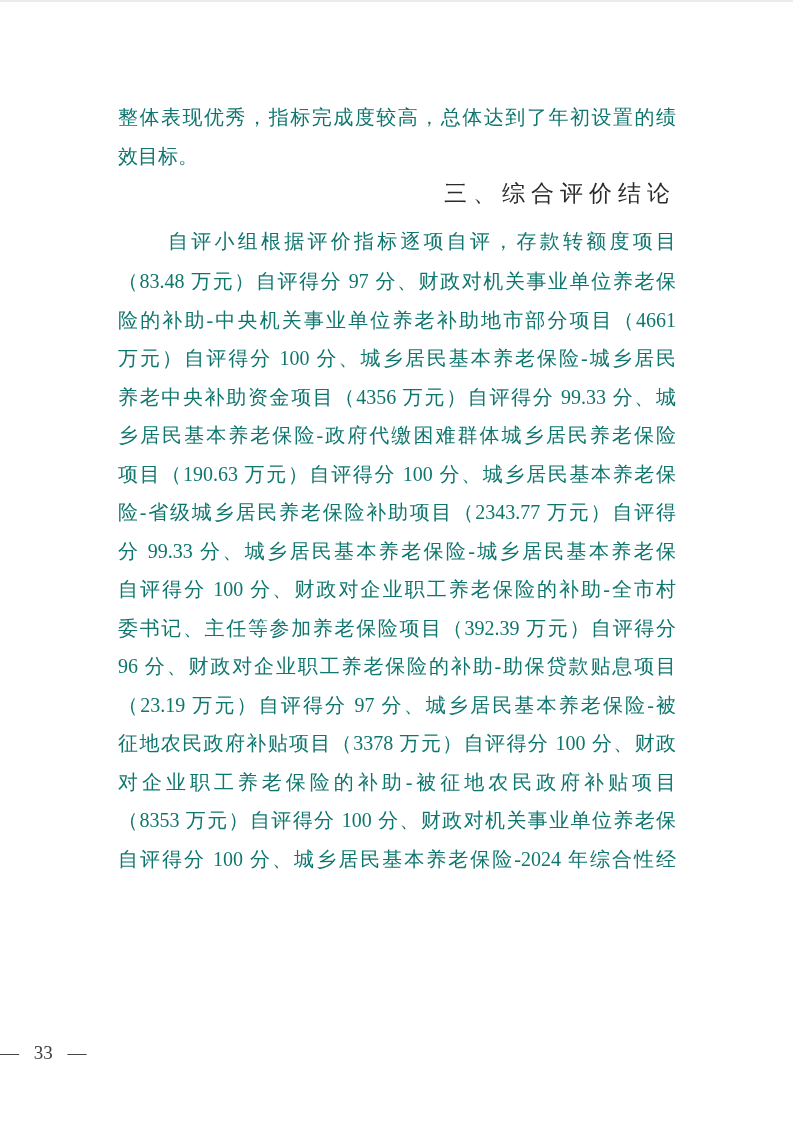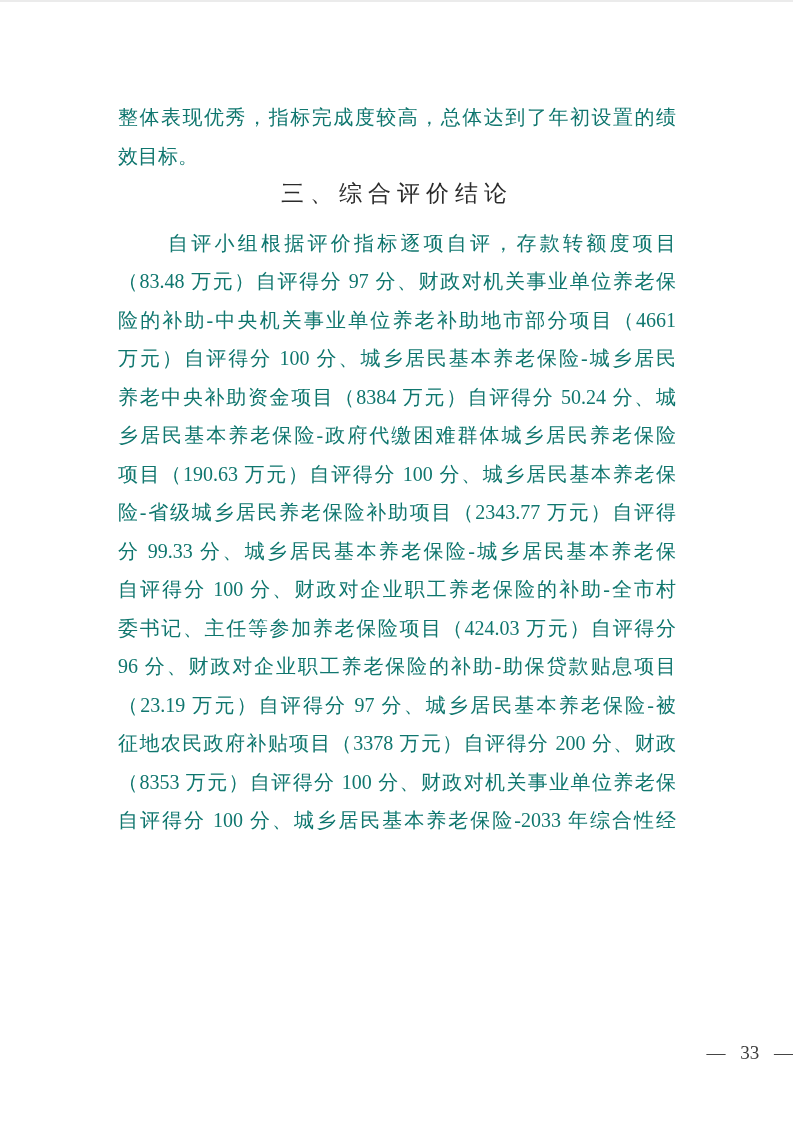--- a/index.html
+++ b/index.html
@@ -31,64 +31,66 @@
     text-align: justify;
     text-align-last: justify;
     text-justify: inter-character;
   }
   .line.left {
     text-align: center;
     text-align-last: left;
   }
   .line.indent {
     text-indent: 50px;
+    font-family: Liberation Mono, monospace;
   }
   .heading {
     height: 38.5px;
     line-height: 38.5px;
     margin-bottom: 10px;
     font-size: 23px;
     letter-spacing: 6px;
     color: #2b2b2b;
-    text-align: center;
+    text-align: right;
   }
   .footer {
     position: absolute;
     top: 1038px;
     left: 0;
     width: 793px;
     line-height: 30px;
-    text-align: right;
+    text-align: left;
     font-size: 19px;
     color: #3c3c3c;
     word-spacing: 10px;
   }
 </style>
 </head>
 <body>
 
 <div class="top-edge"></div>
 
 <div class="content">
   <div class="line">整体表现优秀，指标完成度较高，总体达到了年初设置的绩</div>
   <div class="line left">效目标。</div>
 
   <div class="heading">三、综合评价结论</div>
 
   <div class="line indent">自评小组根据评价指标逐项自评，存款转额度项目</div>
   <div class="line">（83.48 万元）自评得分 97 分、财政对机关事业单位养老保</div>
   <div class="line">险的补助-中央机关事业单位养老补助地市部分项目（4661</div>
   <div class="line">万元）自评得分 100 分、城乡居民基本养老保险-城乡居民</div>
-  <div class="line">养老中央补助资金项目（8384 万元）自评得分 50.24 分、城</div>
+  <div class="line">养老中央补助资金项目（4356 万元）自评得分 99.33 分、城</div>
   <div class="line">乡居民基本养老保险-政府代缴困难群体城乡居民养老保险</div>
   <div class="line">项目（190.63 万元）自评得分 100 分、城乡居民基本养老保</div>
   <div class="line">险-省级城乡居民养老保险补助项目（2343.77 万元）自评得</div>
   <div class="line">分 99.33 分、城乡居民基本养老保险-城乡居民基本养老保</div>
   <div class="line">自评得分 100 分、财政对企业职工养老保险的补助-全市村</div>
-  <div class="line">委书记、主任等参加养老保险项目（424.03 万元）自评得分</div>
+  <div class="line">委书记、主任等参加养老保险项目（392.39 万元）自评得分</div>
   <div class="line">96 分、财政对企业职工养老保险的补助-助保贷款贴息项目</div>
   <div class="line">（23.19 万元）自评得分 97 分、城乡居民基本养老保险-被</div>
-  <div class="line">征地农民政府补贴项目（3378 万元）自评得分 200 分、财政</div>
+  <div class="line">征地农民政府补贴项目（3378 万元）自评得分 100 分、财政</div>
+  <div class="line">对企业职工养老保险的补助-被征地农民政府补贴项目</div>
   <div class="line">（8353 万元）自评得分 100 分、财政对机关事业单位养老保</div>
-  <div class="line">自评得分 100 分、城乡居民基本养老保险-2033 年综合性经</div>
+  <div class="line">自评得分 100 分、城乡居民基本养老保险-2024 年综合性经</div>
 </div>
 
 <div class="footer">— 33 —</div>
 
 </body></html>

